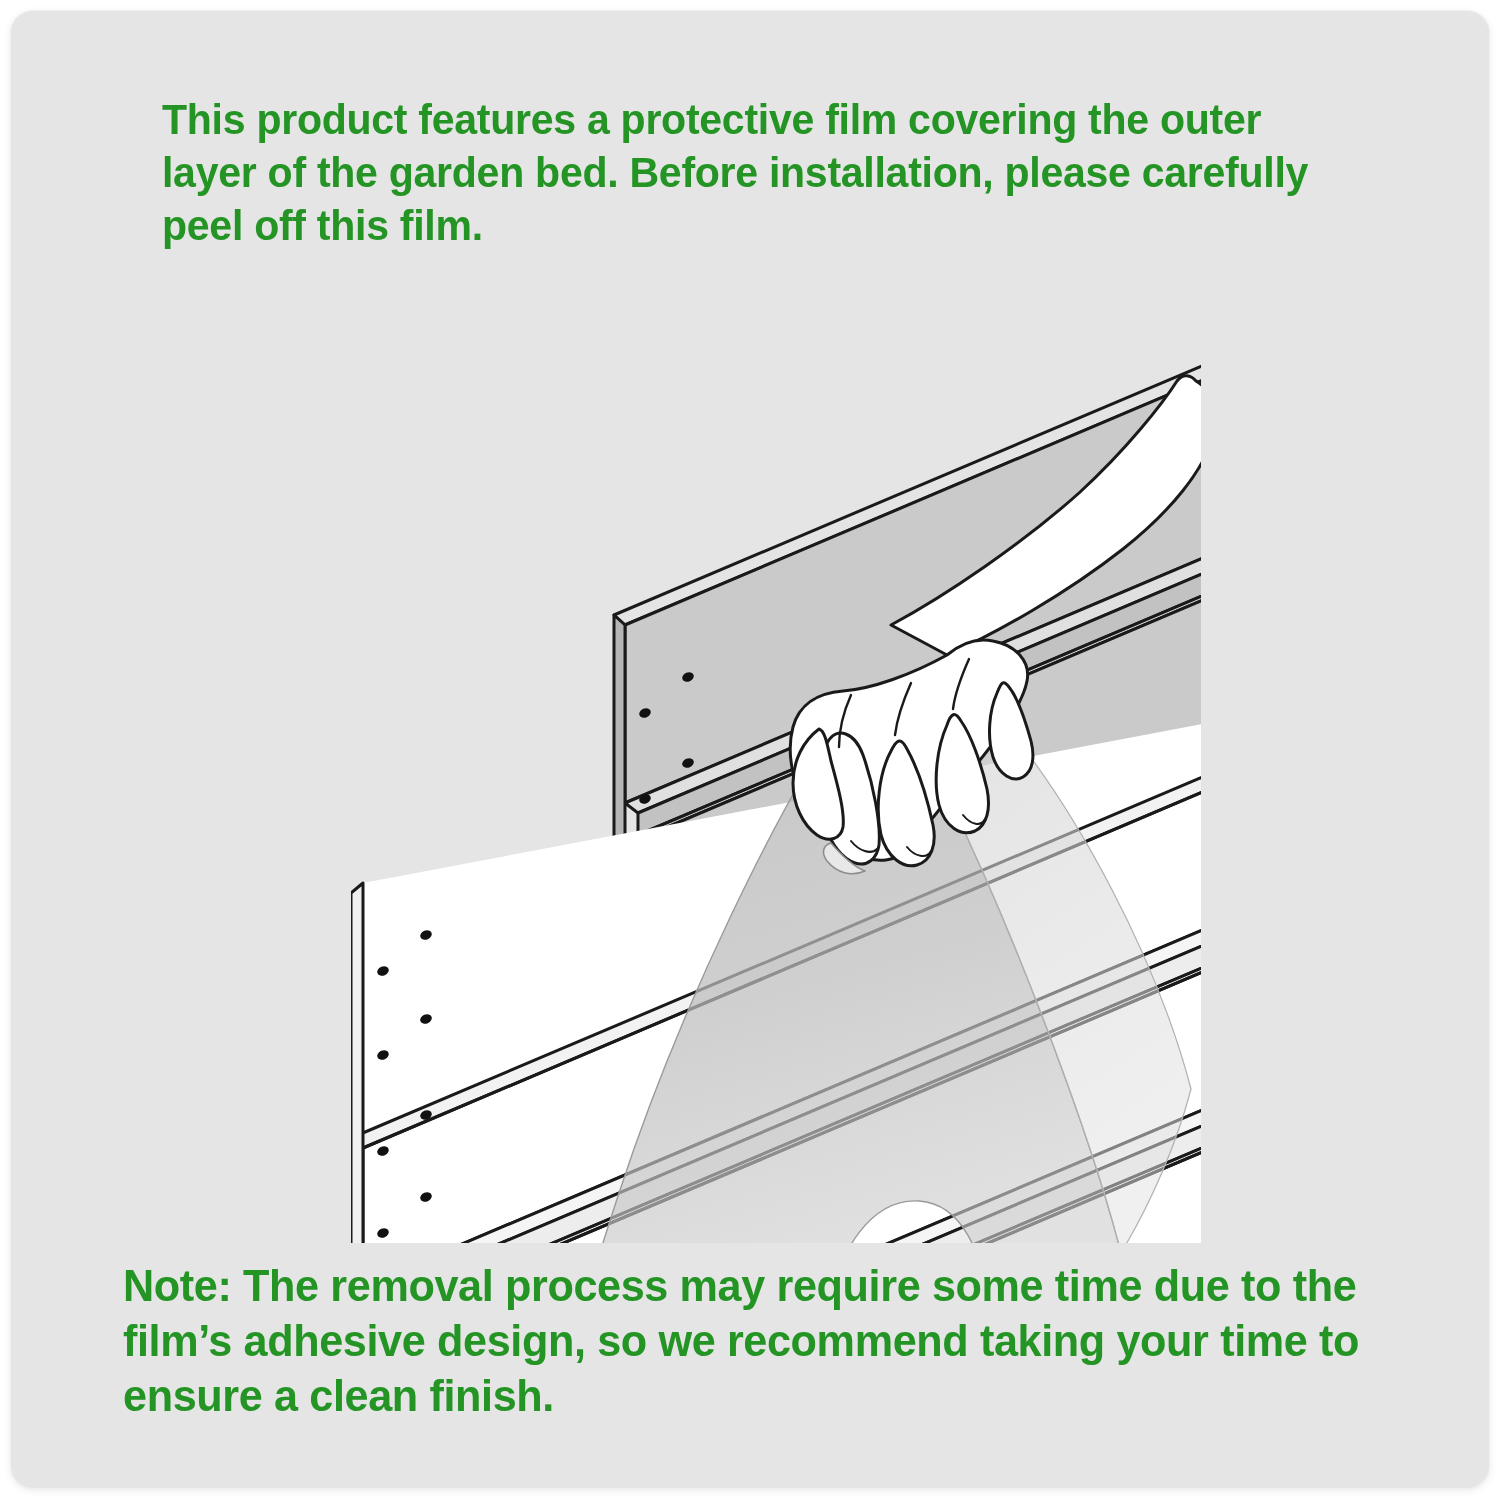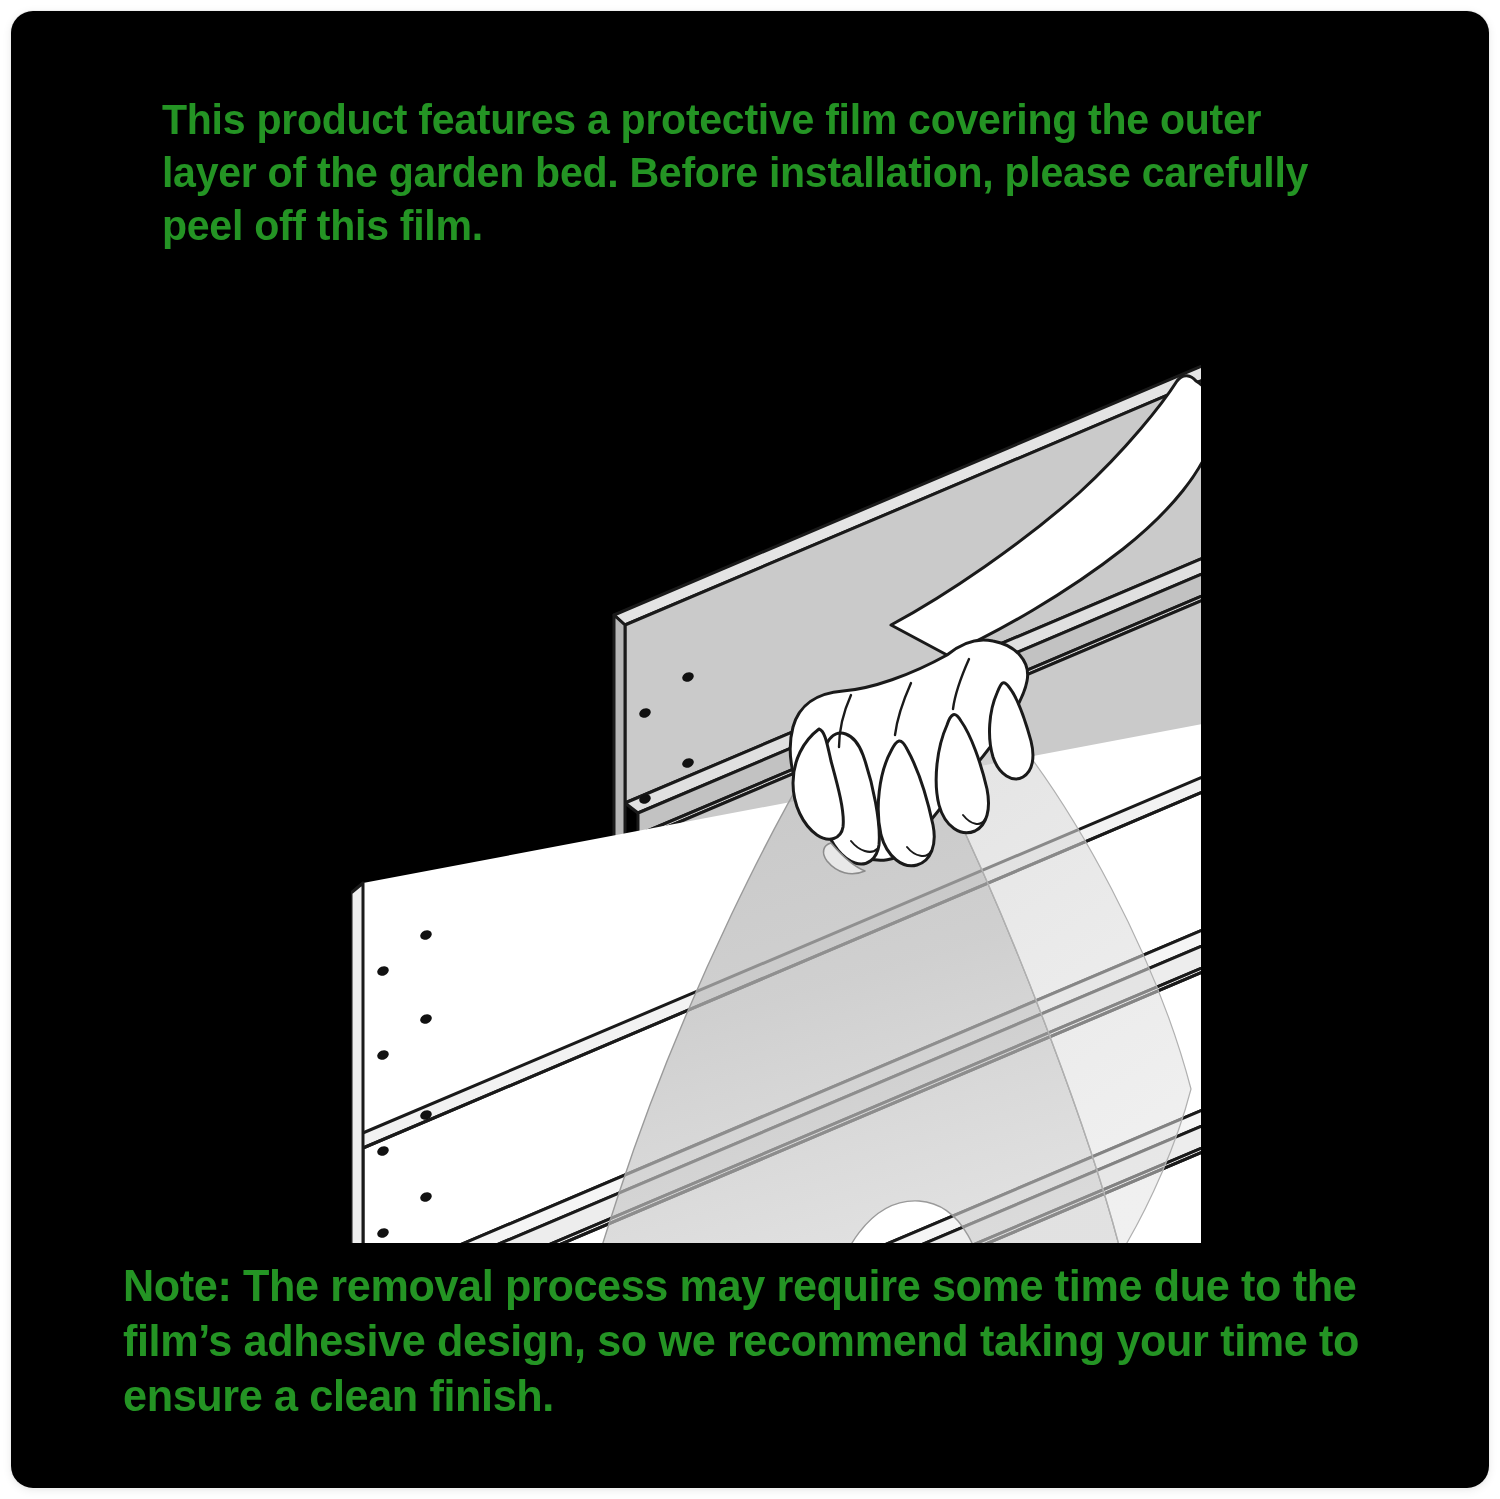--- a/index.html
+++ b/index.html
@@ -20,21 +20,21 @@
     overflow: hidden;
   }
 
   
   .card {
     position: absolute;
     left: 11px;
     top: 11px;
     width: 1478px;
     height: 1477px;
-    background: #000000;
+    background: #e5e5e5;
     border-radius: 22px;
     box-shadow:
       0 0 0 1px #f0f0f0,
       0 2px 10px rgba(0,0,0,0.085),
       0 1px 3px rgba(0,0,0,0.05);
   }
 
   .card-inner {
     position: relative;
     width: 100%;

